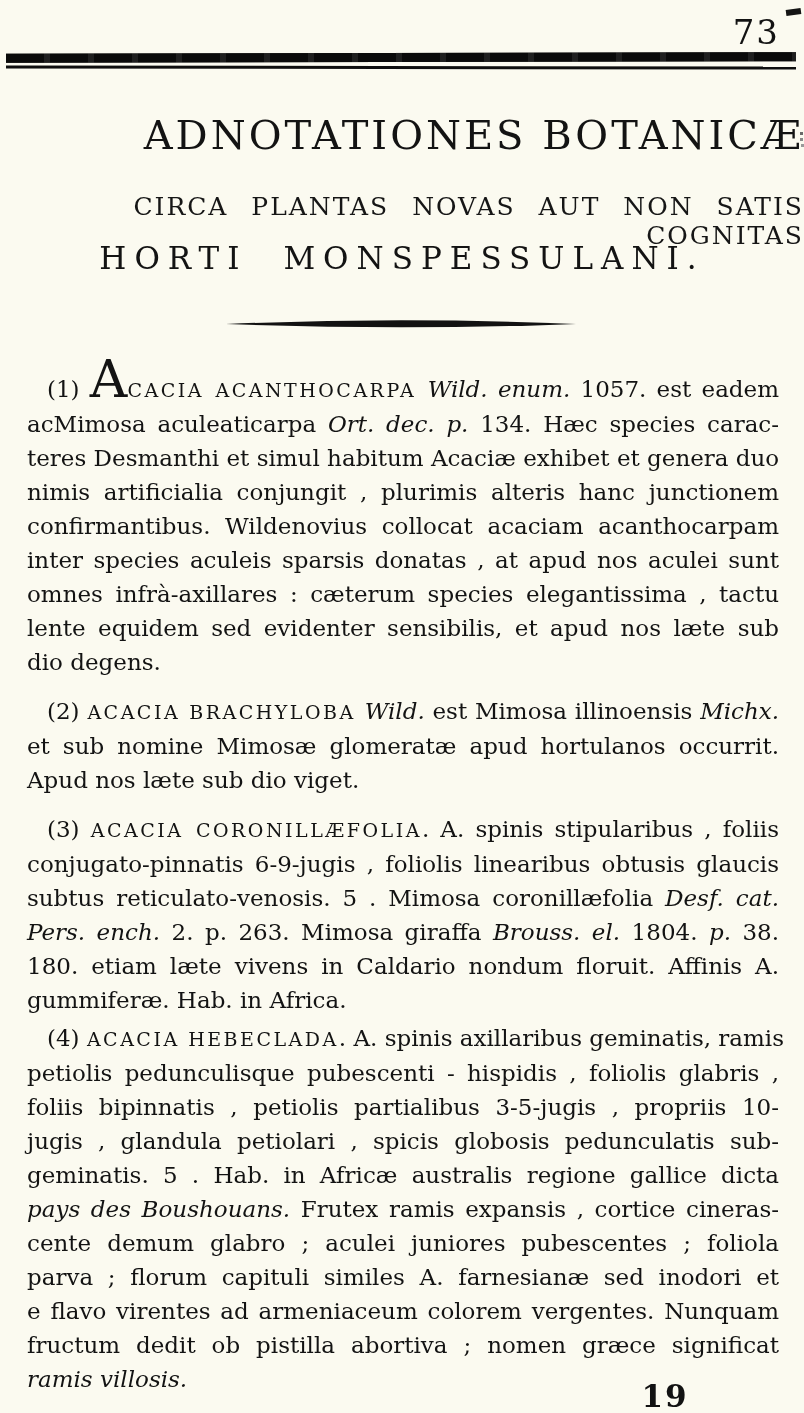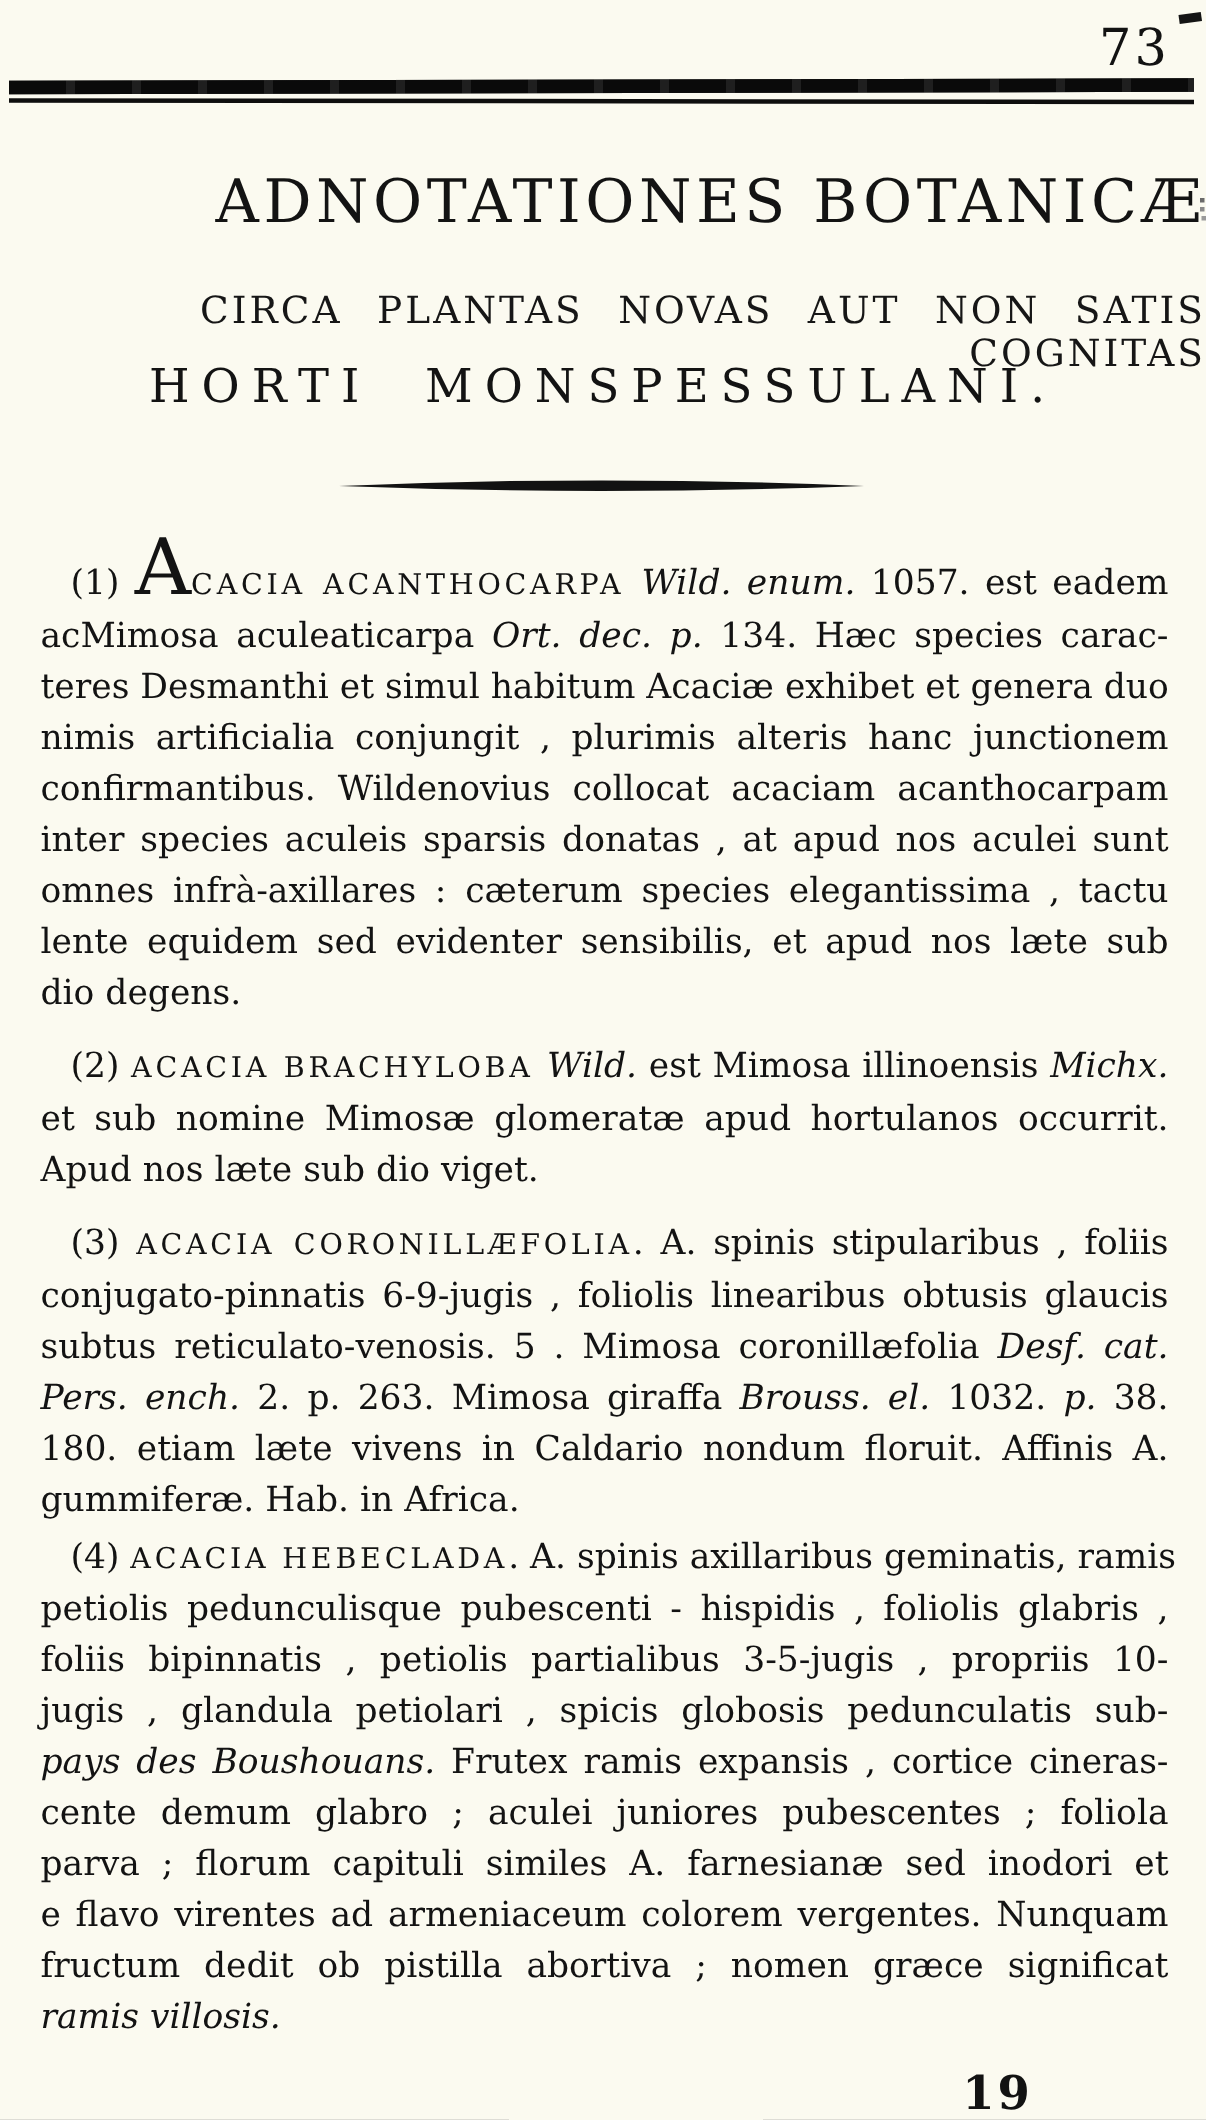--- a/index.html
+++ b/index.html
@@ -101,29 +101,30 @@
       </div>
       <div class="para">
         <div class="pline first"><span class="seg-p">(2) </span><span class="seg-c">ACACIA BRACHYLOBA </span><span class="seg-i">Wild.</span><span class="seg-p"> est Mimosa illinoensis </span><span class="seg-i">Michx.</span></div>
         <div class="pline"><span class="seg-p">et sub nomine Mimosæ glomeratæ apud hortulanos occurrit.</span></div>
         <div class="pline last"><span class="seg-p">Apud nos læte sub dio viget.</span></div>
       </div>
       <div class="para">
         <div class="pline first"><span class="seg-p">(3) </span><span class="seg-c">ACACIA CORONILLÆFOLIA</span><span class="seg-p">. A. spinis stipularibus , foliis</span></div>
         <div class="pline"><span class="seg-p">conjugato-pinnatis 6-9-jugis , foliolis linearibus obtusis glaucis</span></div>
         <div class="pline"><span class="seg-p">subtus reticulato-venosis. 5 . Mimosa coronillæfolia </span><span class="seg-i">Desf. cat.</span></div>
-        <div class="pline"><span class="seg-i">Pers. ench.</span><span class="seg-p"> 2. p. 263. Mimosa giraffa </span><span class="seg-i">Brouss. el.</span><span class="seg-p"> 1032. </span><span class="seg-i">p.</span><span class="seg-p"> 38.</span></div>
+        <div class="pline"><span class="seg-i">Pers. ench.</span><span class="seg-p"> 2. p. 263. Mimosa giraffa </span><span class="seg-i">Brouss. el.</span><span class="seg-p"> 1804. </span><span class="seg-i">p.</span><span class="seg-p"> 38.</span></div>
         <div class="pline"><span class="seg-p">180. etiam læte vivens in Caldario nondum floruit. Affinis A.</span></div>
         <div class="pline last"><span class="seg-p">gummiferæ. Hab. in Africa.</span></div>
       </div>
       <div class="para">
         <div class="pline first"><span class="seg-p">(4) </span><span class="seg-c">ACACIA HEBECLADA</span><span class="seg-p">. A. spinis axillaribus geminatis, ramis</span></div>
         <div class="pline"><span class="seg-p">petiolis pedunculisque pubescenti - hispidis , foliolis glabris ,</span></div>
         <div class="pline"><span class="seg-p">foliis bipinnatis , petiolis partialibus 3-5-jugis , propriis 10-</span></div>
         <div class="pline"><span class="seg-p">jugis , glandula petiolari , spicis globosis pedunculatis sub-</span></div>
+        <div class="pline"><span class="seg-p">geminatis. 5 . Hab. in Africæ australis regione gallice dicta</span></div>
         <div class="pline"><span class="seg-i">pays des Boushouans.</span><span class="seg-p"> Frutex ramis expansis , cortice cineras-</span></div>
         <div class="pline"><span class="seg-p">cente demum glabro ; aculei juniores pubescentes ; foliola</span></div>
         <div class="pline"><span class="seg-p">parva ; florum capituli similes A. farnesianæ sed inodori et</span></div>
         <div class="pline"><span class="seg-p">e flavo virentes ad armeniaceum colorem vergentes. Nunquam</span></div>
         <div class="pline"><span class="seg-p">fructum dedit ob pistilla abortiva ; nomen græce significat</span></div>
         <div class="pline last"><span class="seg-i">ramis villosis.</span></div>
       </div>
     </div>
 
   <div class="pagenum-bottom">19</div>

